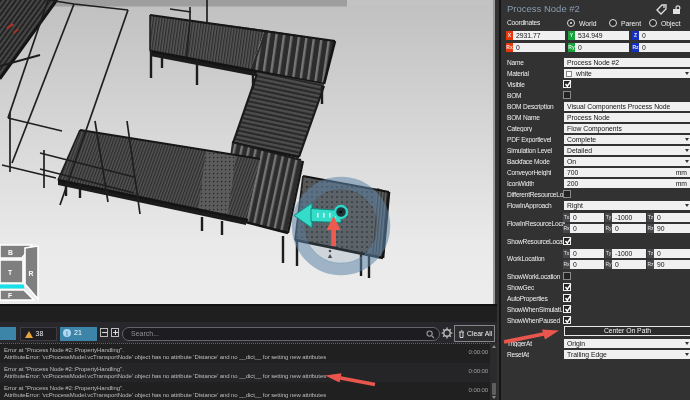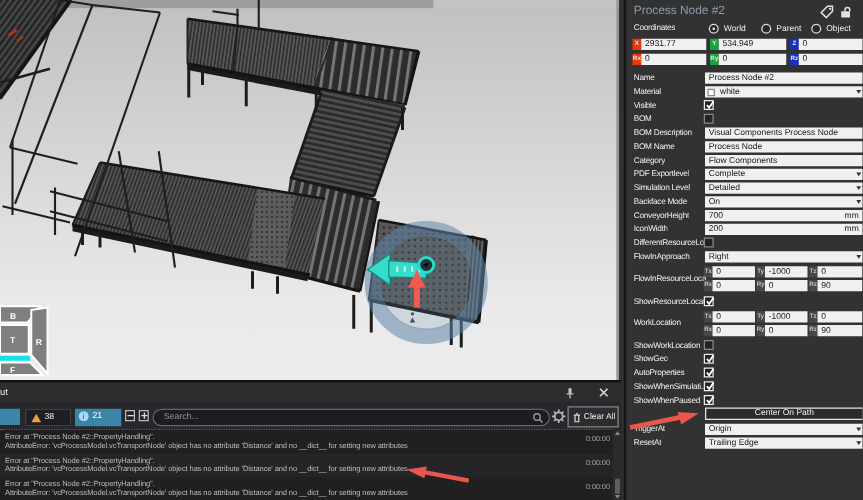--- a/index.html
+++ b/index.html
@@ -144,26 +144,20 @@
 <polygon points="0,284.5 23.5,284.5 24.5,288.5 0,288.5" fill="#17e0e8"></polygon>
 <polygon points="0,290 24,290 34,300 0,300" fill="#7f7f7f" stroke="#fff" stroke-width="1.6"></polygon>
 <text x="8" y="255">B</text>
       <text x="8" y="274.5">T</text>
       <text x="28.5" y="276">R</text>
       <text x="8" y="298">F</text>
 </g>
 <rect x="493" y="0" width="2" height="306" fill="#9a9a9a"></rect>
 </svg>
 <div class="abs" style="left:0;top:304px;width:497px;height:96px;background:#1f1f1f;border-top:2px solid #111;">
-<div class="abs" style="left:0;top:0;width:497px;height:16px;background:#2d2d30;color:#e8e8e8;font-size:7.5px;line-height:16px;">ut<svg class="abs" style="left:452px;top:4px" width="8" height="9">
-        <path d="M2.8,0.5 h2.4 v4 h-2.4 z" fill="#c8c8c8"></path>
-        <path d="M1.3,5 h5.4 M4,5 v3.8" stroke="#c8c8c8" stroke-width="1" fill="none"></path>
-      </svg><svg class="abs" style="left:479px;top:4px" width="8" height="8">
-        <path d="M1,1 L7,7 M7,1 L1,7" stroke="#d8d8d8" stroke-width="1.3"></path>
-      </svg></div>
 <div class="abs" style="left:0;top:16px;width:497px;height:21px;background:#28282c;">
 <div class="abs" style="left:0;top:5px;width:16px;height:13px;background:#3d85a8;"></div>
 <div class="abs" style="left:19.5px;top:4.5px;width:37px;height:14px;background:#1f1f23;border:1px solid #3c3c42;color:#e8e8e8;font-size:7px;line-height:12px;">
         <svg class="abs" style="left:4px;top:3px" width="8" height="7">
           <polygon points="4,0 8,7 0,7" fill="#e8a33d"></polygon>
         </svg>
         <span style="position:absolute;left:15px;">38</span>
       </div>
 <div class="abs" style="left:60px;top:4.5px;width:37px;height:14px;background:#3d85a8;color:#fff;font-size:7px;line-height:12px;">
         <svg class="abs" style="left:3px;top:2.5px" width="8" height="8">

